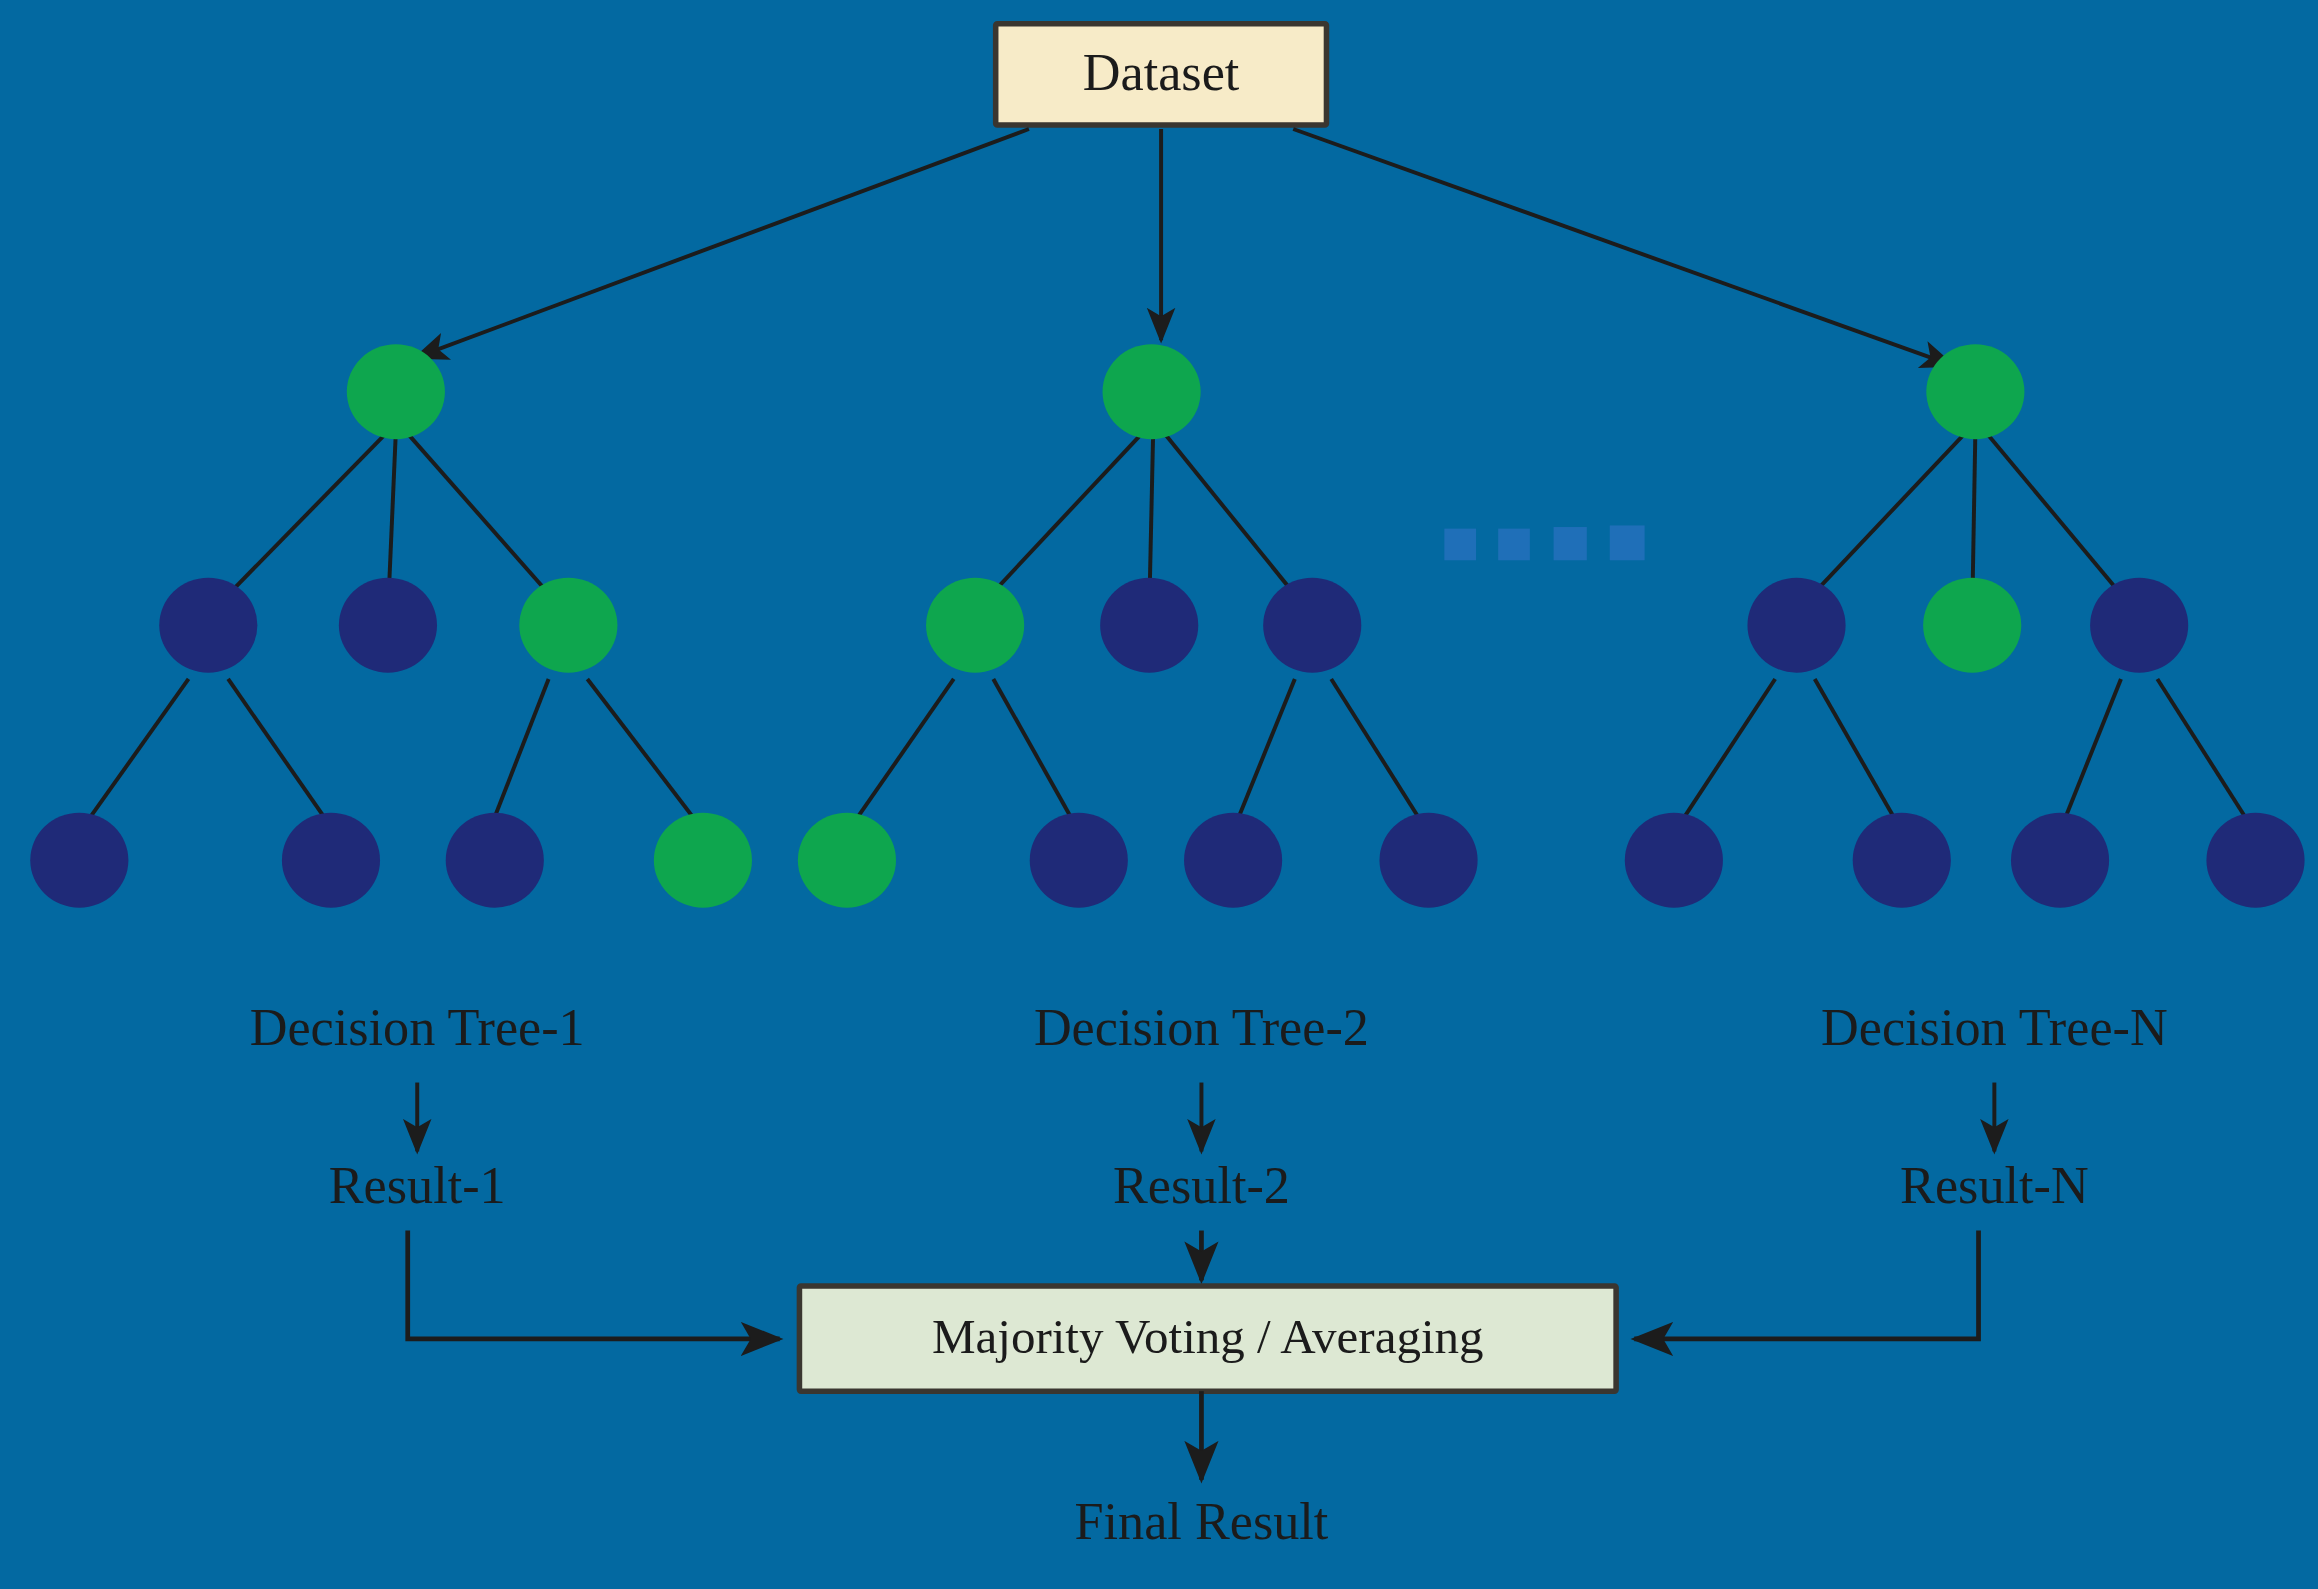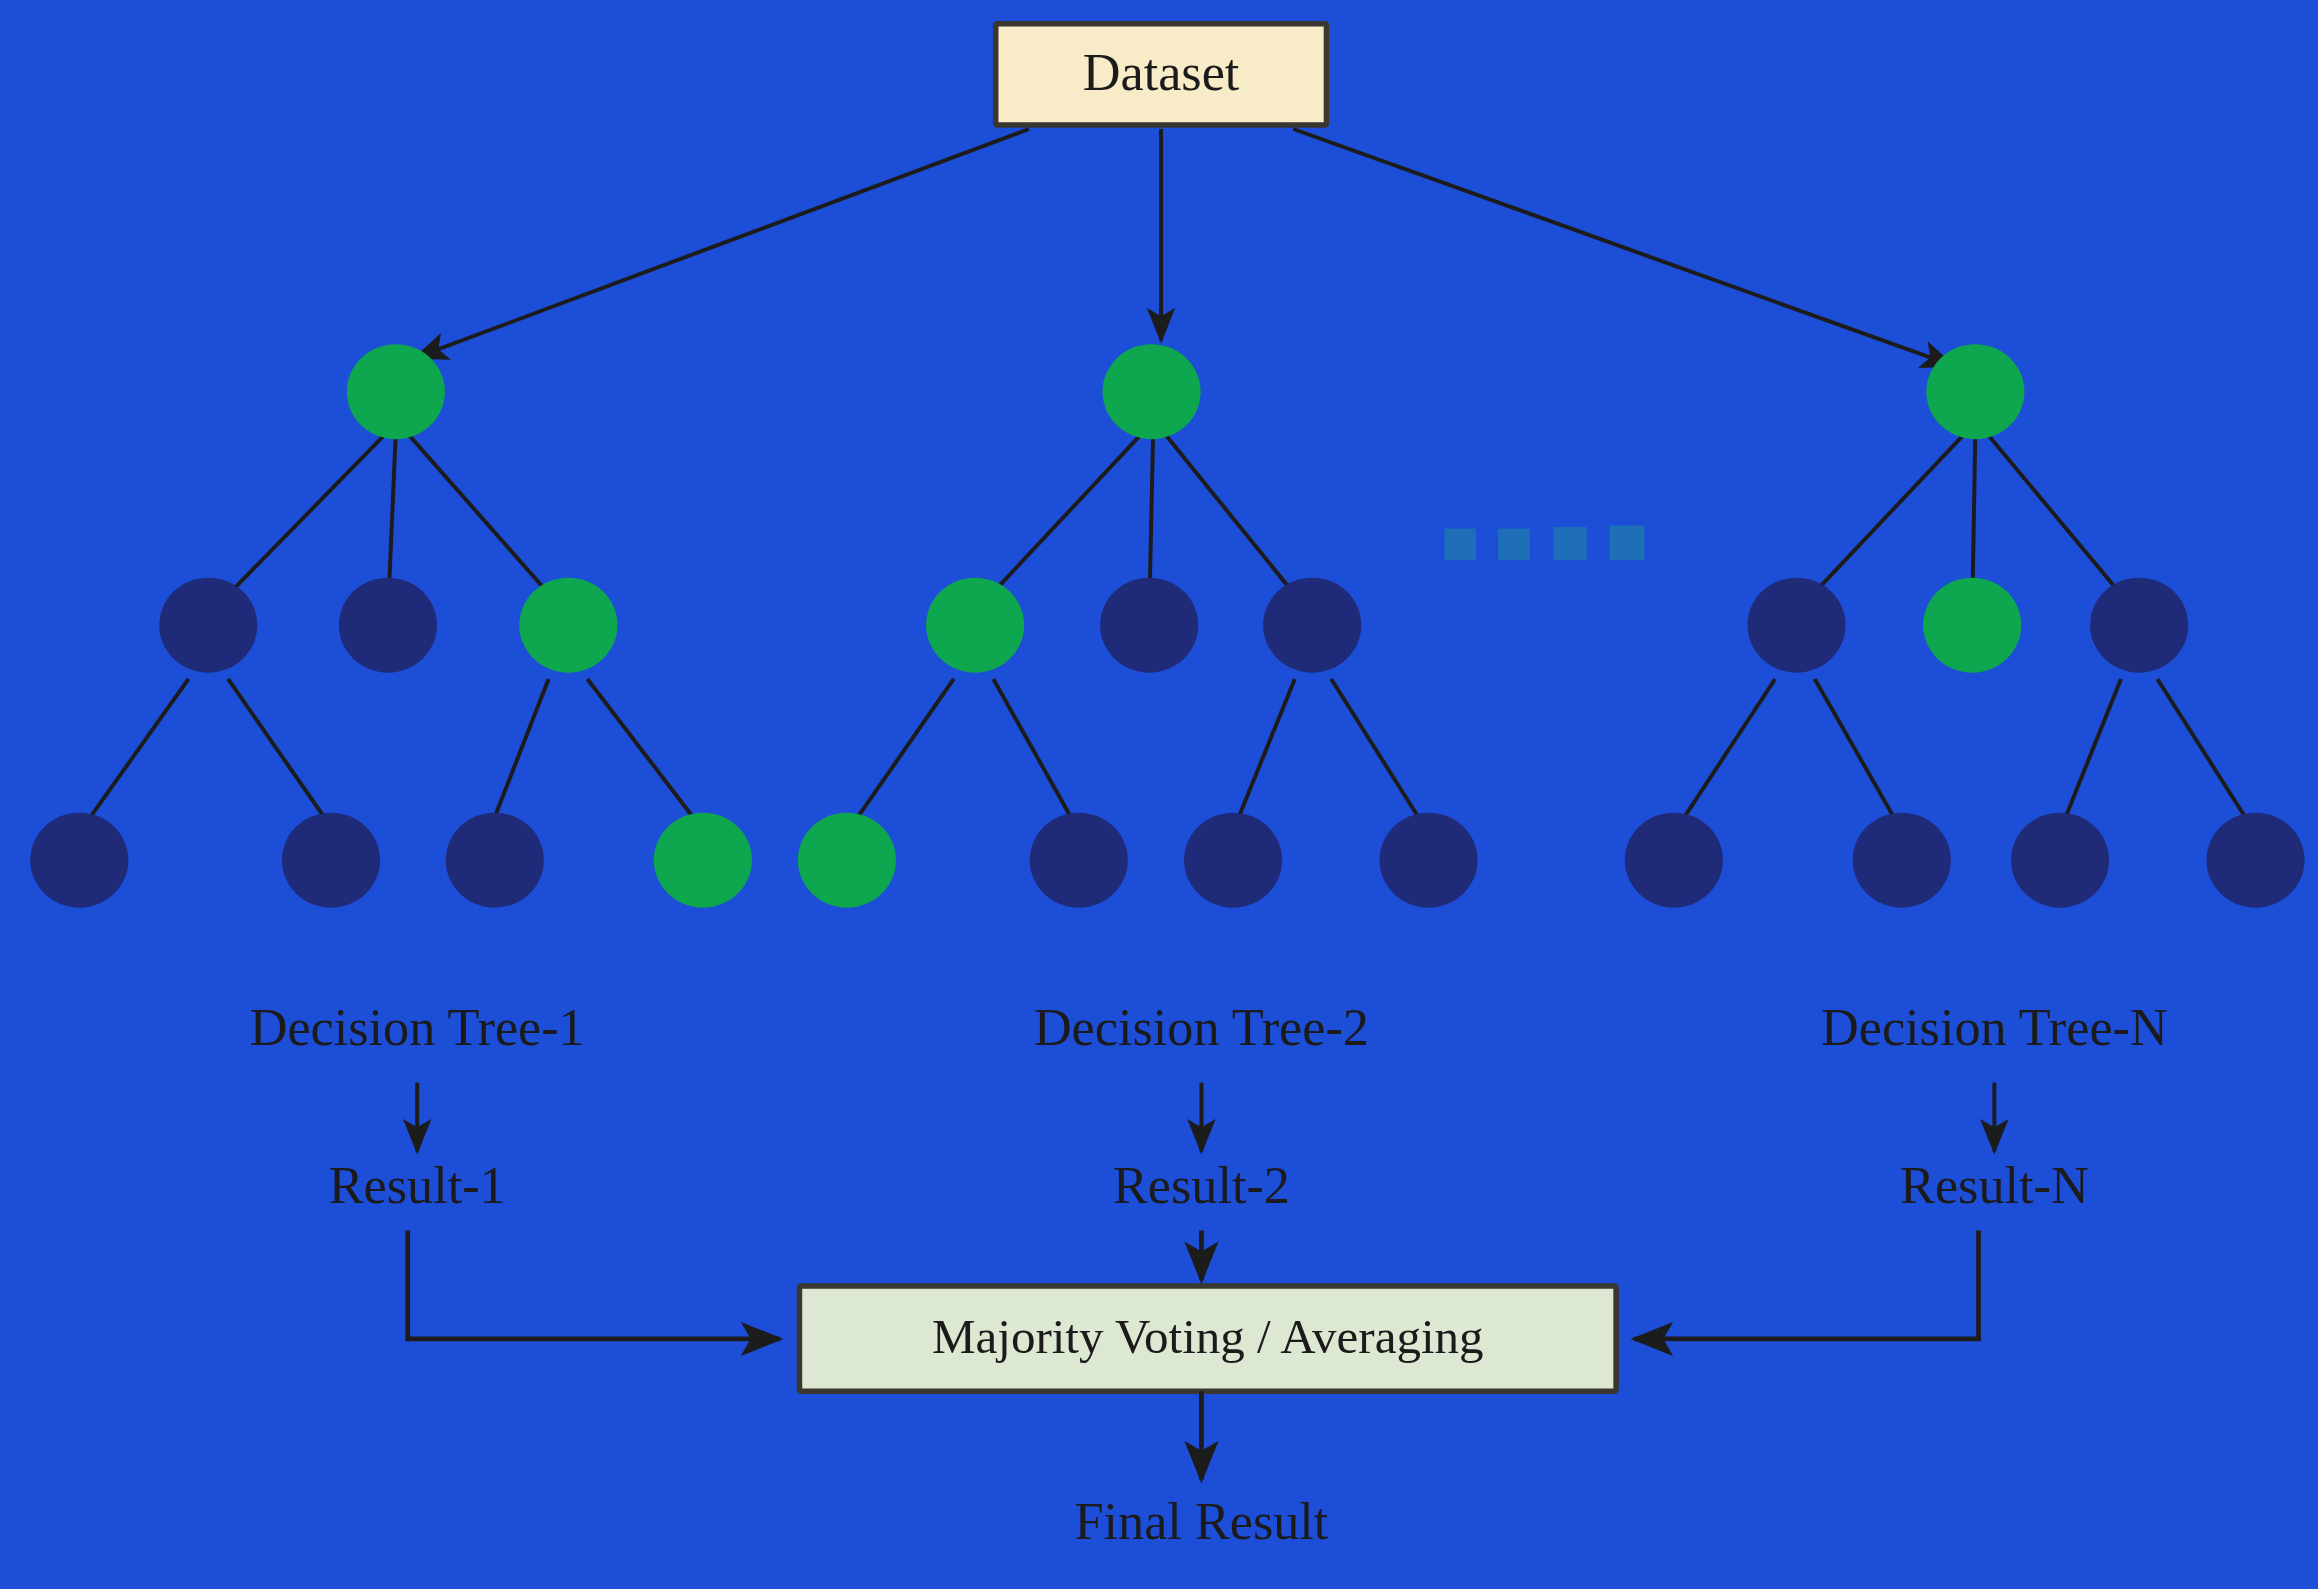--- a/index.html
+++ b/index.html
@@ -4,21 +4,21 @@
 <style>
   html, body {
     margin: 0;
     padding: 0;
     background: #ffffff;
   }
   #canvas {
     position: relative;
     width: 2319px;
     height: 1589px;
-    background: #1d4ed8;
+    background: #0369a1;
     font-family: "Liberation Serif", "DejaVu Serif", serif;
     overflow: hidden;
   }
   svg#diagram {
     position: absolute;
     top: 0;
     left: 0;
     width: 2319px;
     height: 1589px;
   }

